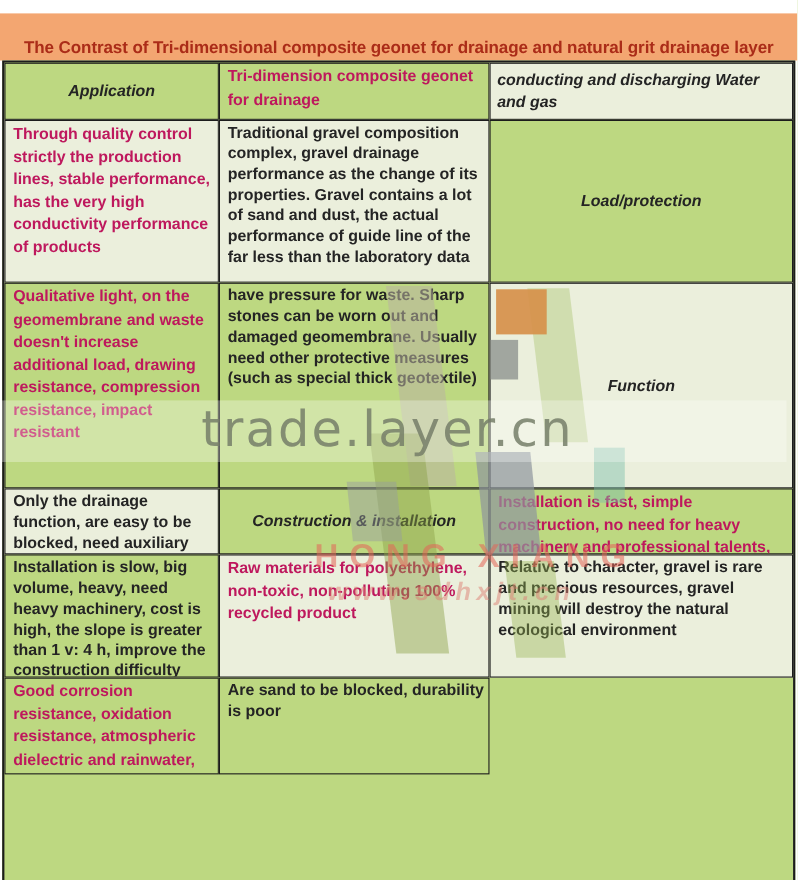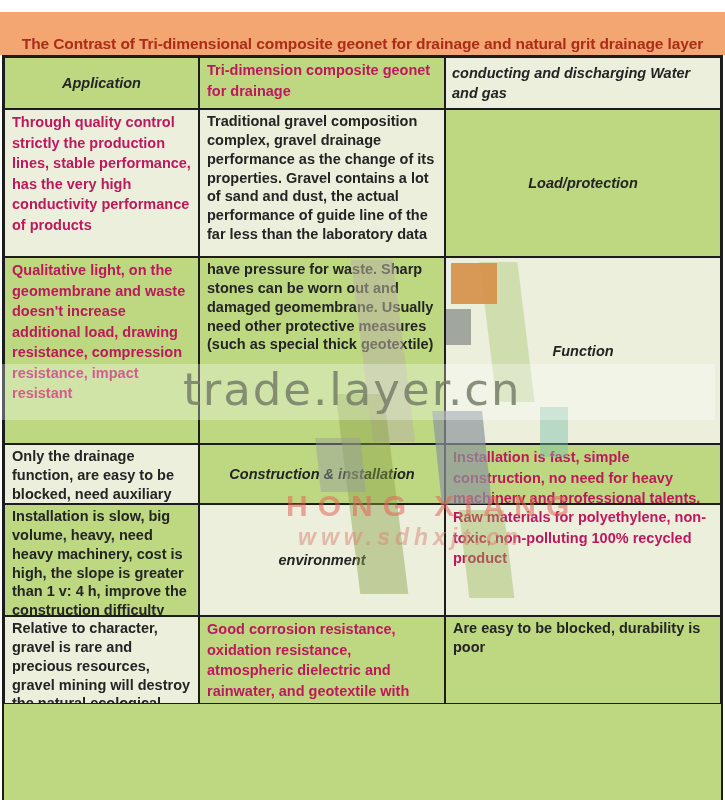--- a/index.html
+++ b/index.html
@@ -96,25 +96,24 @@
       <div class="cell c1 pale">Through quality control strictly the production lines, stable performance, has the very high conductivity performance of products</div>
       <div class="cell c2 pale">Traditional gravel composition complex, gravel drainage performance as the change of its properties. Gravel contains a lot of sand and dust, the actual performance of guide line of the far less than the laboratory data</div>
       <div class="cell c0 green">Load/protection</div>
       <div class="cell c1 green">Qualitative light, on the geomembrane and waste doesn't increase additional load, drawing resistance, compression resistance, impact resistant</div>
       <div class="cell c2 green">have pressure for waste. Sharp stones can be worn out and damaged geomembrane. Usually need other protective measures (such as special thick geotextile)</div>
       <div class="cell c0 pale">Function</div>
       <div class="cell c2 pale">Only the drainage function, are easy to be blocked, need auxiliary filtering system</div>
       <div class="cell c0 green">Construction &amp; installation</div>
       <div class="cell c1 green">Installation is fast, simple construction, no need for heavy machinery and professional talents, the construction speed is 5 to 10 times of gravel</div>
       <div class="cell c2 green">Installation is slow, big volume, heavy, need heavy machinery, cost is high, the slope is greater than 1 v: 4 h, improve the construction difficulty</div>
-      <div class="cell c0 pale">environment</div>
       <div class="cell c1 pale">Raw materials for polyethylene, non-toxic, non-polluting 100% recycled product</div>
       <div class="cell c2 pale">Relative to character, gravel is rare and precious resources, gravel mining will destroy the natural ecological environment</div>
       <div class="cell c1 green">Good corrosion resistance, oxidation resistance, atmospheric dielectric and rainwater, and geotextile with together, has a long-term, the optimal drainage</div>
-      <div class="cell c2 green">Are easy to be blocked, durability is poor</div>
+      <div class="cell c2 green">Are sand to be blocked, durability is poor</div>
     </div>
 
   <div class="logo">
     <div class="shape-tan"></div>
     <div class="shape-olive"></div>
     <div class="shape-green-r"></div>
     <div class="shape-orange"></div>
     <div class="shape-graysq"></div>
     <div class="shape-graybig"></div>
     <div class="shape-gray-l"></div>

